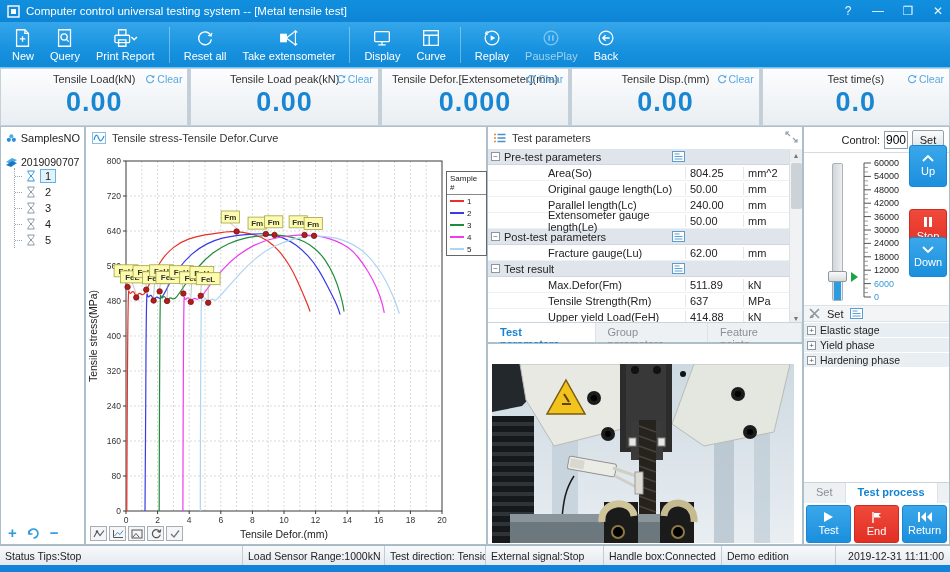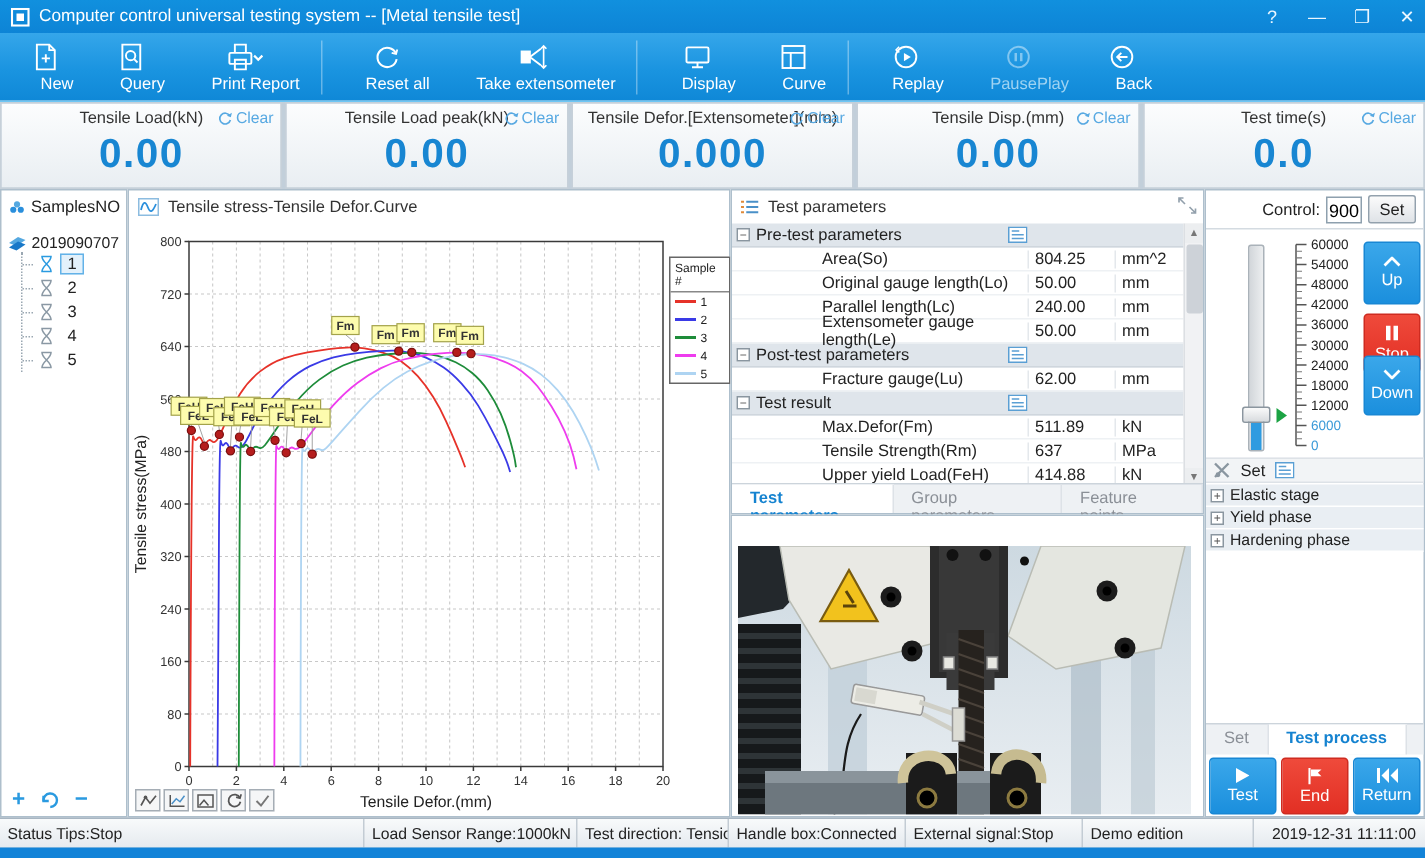--- a/index.html
+++ b/index.html
@@ -15,21 +15,21 @@
   .win-btns { position:absolute; right:4px; top:0; height:22px; display:flex; align-items:center; gap:14px;
               color:#eaf6ff; font-size:12px; }
   .win-btn { width:16px; text-align:center; cursor:default; }
 
   
   .toolbar { position:absolute; top:22px; left:0; width:950px; height:46px;
              background:linear-gradient(180deg,#35a6ea 0%,#1a94e0 55%,#0f88d7 100%);
              border-bottom:1px solid #6ec6f4; display:flex; align-items:center; padding-left:4px; }
   .tbtn { height:44px; display:flex; flex-direction:column; align-items:center; justify-content:center;
           color:#fff; font-size:11px; padding:0 8px; border-radius:2px; }
-  .tbtn .tlabel { margin-top:1px; white-space:nowrap;margin-left:15px; }
+  .tbtn .tlabel { margin-top:1px; white-space:nowrap; }
   .tbtn.disabled { color:#9fd3f2; }
   .tbtn.disabled svg { opacity:.55; }
   .tsep { width:1px; height:36px; background:rgba(255,255,255,.35); margin:0 6px; }
 
   
   .readouts { position:absolute; top:68px; left:0; width:950px; height:58px; background:#c2cfda;
               display:flex; gap:2px; }
   .readout { flex:1; background:linear-gradient(180deg,#fcfdfe,#e9eef2);
              border:1px solid #c6d0d9; position:relative; }
   .r-top { position:relative; text-align:center; font-size:11px; color:#333; margin-top:4px; white-space:nowrap; }
@@ -791,21 +791,21 @@
           <line x1="8" y1="119.66666666666667" x2="12" y2="119.66666666666667" stroke="#777" stroke-width="0.7"></line>
           <line x1="8" y1="124.13333333333334" x2="12" y2="124.13333333333334" stroke="#777" stroke-width="0.7"></line>
           <text x="18" y="118.2" font-size="9" fill="#222" font-family="Liberation Sans, sans-serif">12000</text>
           <line x1="8" y1="128.60000000000002" x2="15" y2="128.60000000000002" stroke="#555" stroke-width="1"></line>
           <line x1="8" y1="133.0666666666667" x2="12" y2="133.0666666666667" stroke="#777" stroke-width="0.7"></line>
           <line x1="8" y1="137.53333333333336" x2="12" y2="137.53333333333336" stroke="#777" stroke-width="0.7"></line>
           <text x="18" y="131.60000000000002" font-size="9" fill="#3a9ad8" font-family="Liberation Sans, sans-serif">6000</text>
           <line x1="8" y1="142" x2="15" y2="142" stroke="#555" stroke-width="1"></line>
           <text x="18" y="145" font-size="9" fill="#3a9ad8" font-family="Liberation Sans, sans-serif">0</text>
         </svg>
-      <div class="vbtn blue" style="top:34px;height:42px;">
+      <div class="vbtn blue" style="top:18px;height:42px;">
         <svg width="12" height="7" viewBox="0 0 12 7">
           <polyline points="1,6 6,1 11,6" fill="none" stroke="#fff" stroke-width="1.8"></polyline>
           </svg>
         <span>Up</span>
       </div>
       <div class="vbtn red" style="top:82px;height:40px;">
         <svg width="10" height="10" viewBox="0 0 10 10">
           <rect x="1" y="0" width="3" height="10" fill="#fff"></rect>
             <rect x="6" y="0" width="3" height="10" fill="#fff"></rect>
           </svg>
@@ -869,19 +869,19 @@
           <span>Return</span>
         </div>
       </div>
     </div>
   </div>
 
   <div class="statusbar" id="statusbar">
       <div class="sseg" style="width: 243px;">Status Tips:Stop</div>
       <div class="sseg" style="width: 142px;">Load Sensor Range:1000kN</div>
       <div class="sseg" style="width: 101px;">Test direction: Tension</div>
+      <div class="sseg" style="width: 118px;">External signal:Stop</div>
       <div class="sseg" style="width: 118px;">Handle box:Connected</div>
-      <div class="sseg" style="width: 118px;">External signal:Stop</div>
       <div class="sseg" style="width: 114px;">Demo edition</div>
       <div class="sseg right" style="width: 114px;">2019-12-31 11:11:00</div>
     </div>
   <div class="bottomstrip"></div>
 </div>
 
 </body></html>

